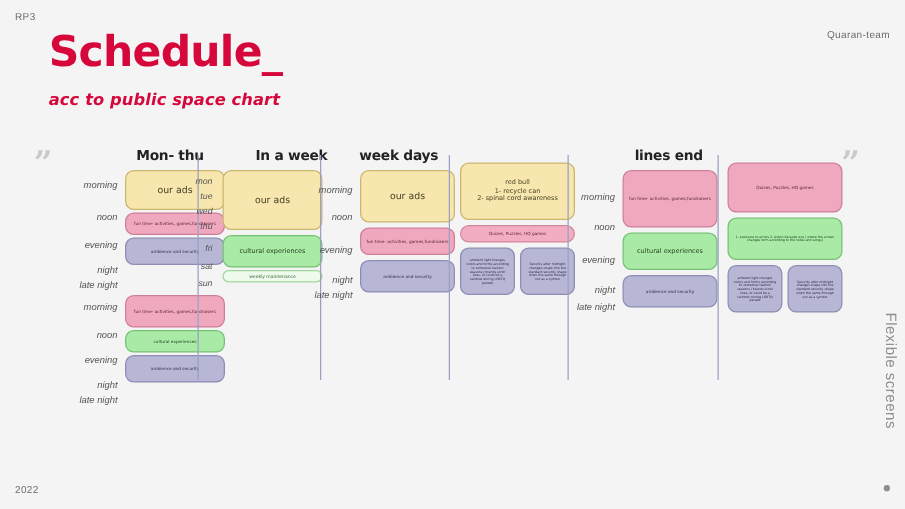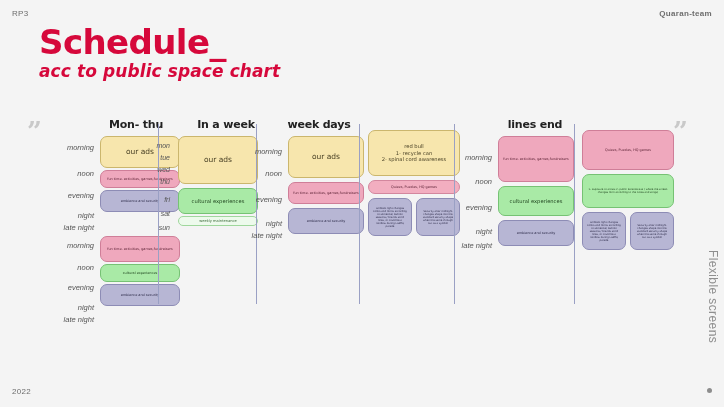--- a/index.html
+++ b/index.html
@@ -9,35 +9,35 @@
     font-family:"Liberation Sans", sans-serif;
     color:#3a3a3a;
     overflow:hidden;
     position:relative;
   }
   .slide{position:absolute;inset:0;background:#f4f4f4;}
 
   
   .meta{position:absolute;font-size:8px;color:#6d6d6d;letter-spacing:.3px;}
   .meta-tl{left:12px;top:9px;}
-  .meta-tr{right:12px;top:9px;font-weight:bold;}
+  .meta-tr{right:12px;top:23px;}
   .meta-bl{left:12px;bottom:11px;}
   .dot-br{position:absolute;right:12px;bottom:14px;width:5px;height:5px;border-radius:50%;background:#8d8d8d;}
 
   
   .title-wrap{position:absolute;left:39px;top:25px;}
   .title{
     font-size:34px;font-weight:bold;color:#d6083b;
     letter-spacing:-.6px;line-height:1;margin:0;
     font-family:"DejaVu Sans", sans-serif;
   }
   .title .cursor{display:inline-block;}
   .subtitle{
-    font-size:17px;color:#d6083b;font-style:italic;font-weight:bold;
-    margin-top:2px;letter-spacing:.1px;
+    font-size:13px;color:#d6083b;font-style:italic;font-weight:bold;
+    margin-top:14px;letter-spacing:.1px;
     font-family:"DejaVu Sans", sans-serif;
   }
 
   
   .quote{
     position:absolute;font-size:26px;color:#c9c9c9;font-weight:bold;
     font-family:"DejaVu Serif", serif;line-height:1;letter-spacing:1px;
   }
   .quote-l{left:27px;top:118px;}
   .quote-r{right:35px;top:118px;}
@@ -143,21 +143,21 @@
       <div class="stack" style="left:50px;width:80px;top:118px;">
         <div class="card c-pink t-xs" style="top:0;height:26px;width:80px;">fun time- activities, games,fundraisers</div>
         <div class="card c-green t-xs" style="top:28px;height:18px;width:80px;">cultural experiences</div>
         <div class="card c-purple t-xs" style="top:48px;height:22px;width:80px;">ambience and security</div>
       </div>
     </div>
 
     <div class="divider" style="left:134px;height:180px;"></div>
 
     <div class="col" style="left:108px;width:130px;">
-      <div class="col-title" style="margin-left:58px;">In a week</div>
+      <div class="col-title" style="margin-left:58px;text-align:right;">In a week</div>
 
       <div class="rail rail-days" style="left:10px;width:28px;">
         <div style="top:6px;">mon</div>
         <div style="top:18px;">tue</div>
         <div style="top:30px;">wed</div>
         <div style="top:42px;">thu</div>
         <div style="top:60px;">fri</div>
         <div style="top:74px;">sat</div>
         <div style="top:88px;">sun</div>
       </div>

